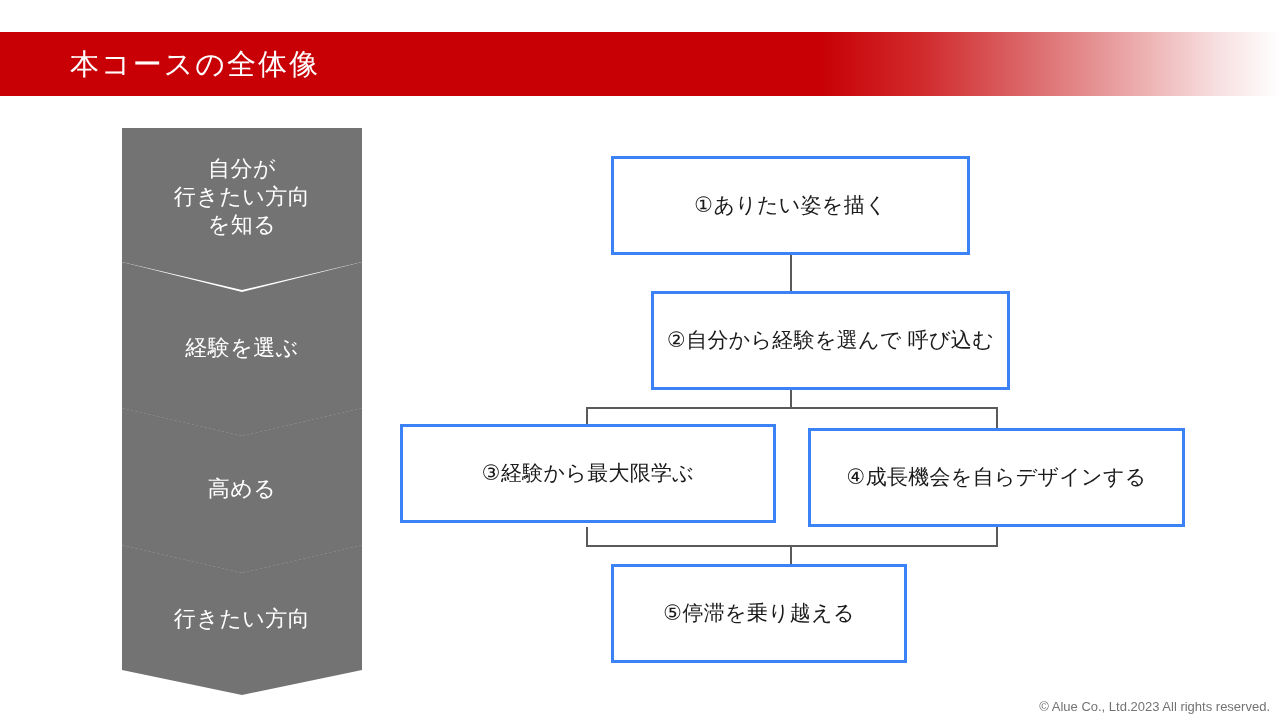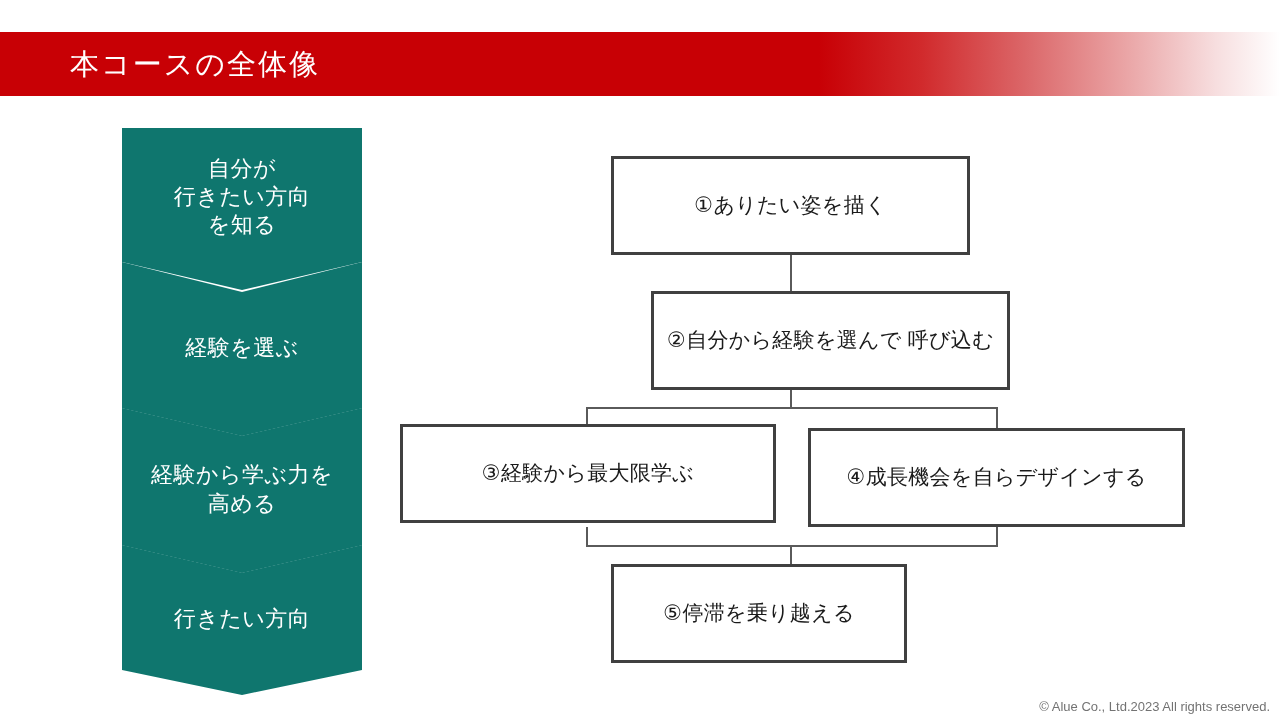--- a/index.html
+++ b/index.html
@@ -47,21 +47,21 @@
     position: absolute;
     left: 122px;
     top: 128px;
     width: 240px;
     height: 567px;
   }
   .chevron {
     position: absolute;
     left: 0;
     width: 240px;
-    background: #0f766e;
+    background: #737373;
     color: #ffffff;
     display: flex;
     align-items: center;
     justify-content: center;
     text-align: center;
     font-size: 22px;
     line-height: 1.28;
     letter-spacing: 0.5px;
     box-sizing: border-box;
   }
@@ -100,21 +100,21 @@
   
   #flow {
     position: absolute;
     left: 0;
     top: 0;
     width: 1280px;
     height: 720px;
   }
   .flow-box {
     position: absolute;
-    border: 3px solid #404040;
+    border: 3px solid #3b82f6;
     background: #ffffff;
     box-sizing: border-box;
     display: flex;
     align-items: center;
     justify-content: center;
     text-align: center;
     color: #1a1a1a;
     font-size: 21px;
     line-height: 1.38;
     letter-spacing: 0.3px;
@@ -177,21 +177,20 @@
   </div>
 
   <div class="chevron" id="chevron-2">
     <div>
       <span>経験を選ぶ</span>
     </div>
   </div>
 
   <div class="chevron" id="chevron-3">
     <div>
-      <span>経験から学ぶ力を</span>
       <span>高める</span>
     </div>
   </div>
 
   <div class="chevron" id="chevron-4">
     <div>
       <span>行きたい方向</span>
     </div>
   </div>
 

